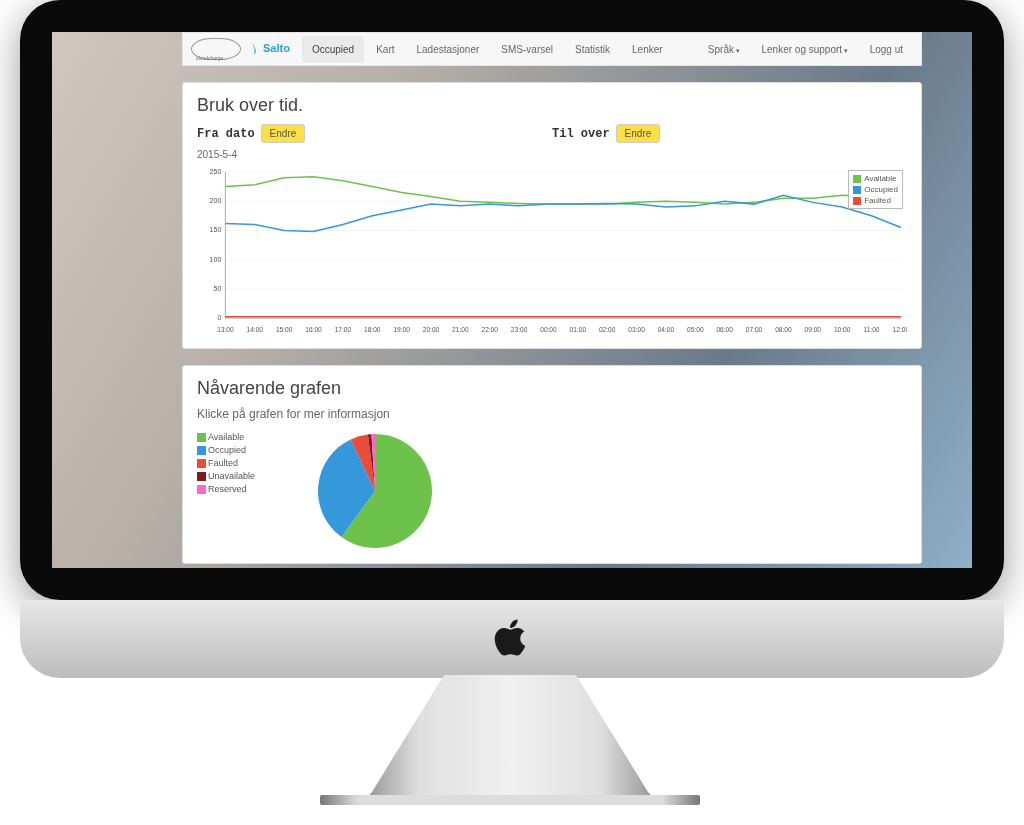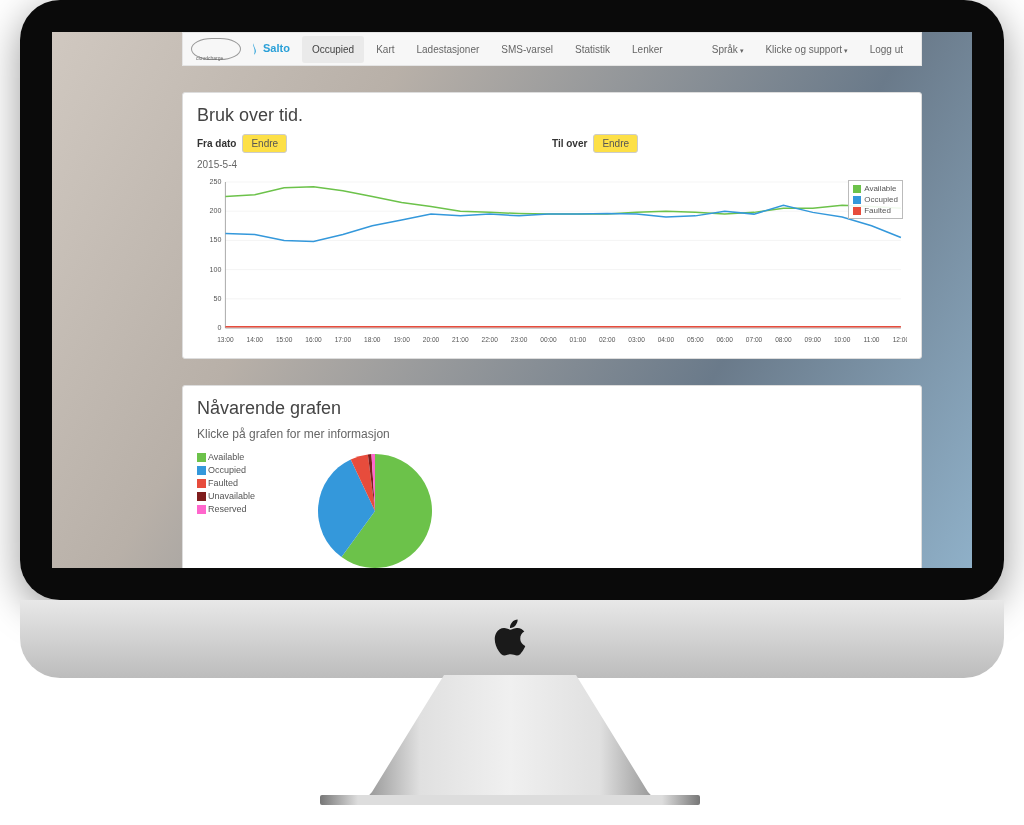--- a/index.html
+++ b/index.html
@@ -95,27 +95,27 @@
     font-size:10px;
   }
   .nav-item.active { background:#eaeaea; color:#444; border-radius:3px;}
   .nav-spacer { flex:1; }
   .caret { font-size:7px; margin-left:2px;}
 
   .panel {
     background:#fff;
     border:1px solid #ddd;
     border-radius:3px;
-    margin-top:26px;
+    margin-top:16px;
     padding:12px 14px;
   }
   .panel h2 { font-size:18px; font-weight:400; color:#444; margin-bottom:8px;}
   .date-row { display:flex; margin:6px 0 2px 0;}
   .date-col { width:50%; display:flex; align-items:center; gap:6px;}
-  .date-col b { font-size:10px; color:#333;}
+  .date-col b { font-size:12px; color:#333;font-family:Liberation Mono, monospace;}
   .btn-small {
     border:1px solid #ccc; background:#fde047; padding:3px 8px;
     border-radius:3px; font-size:10px; color:#555; cursor:pointer;
   }
   .date-val-row { display:flex; margin-bottom:6px;}
   .date-val-row div { width:50%; font-size:10px; color:#666; padding-top:4px;}
 
   .chart-wrap { position:relative; height:170px; }
   .chart-svg { width:100%; height:100%; }
   .legend-box {
@@ -142,21 +142,21 @@
         <div class="logo-cloud"></div>
         <div class="logo-salto">
           <svg viewBox="0 0 24 24">
               <path fill="#2aa0d8" d="M12 2 C8 8 16 10 12 22 C20 14 10 10 12 2 Z"></path>
             </svg>
           <span>Salto</span>
         </div>
         <div id="nav-items" style="display: contents;"><div class="nav-item active">Occupied</div><div class="nav-item">Kart</div><div class="nav-item">Ladestasjoner</div><div class="nav-item">SMS-varsel</div><div class="nav-item">Statistik</div><div class="nav-item">Lenker</div></div>
         <div class="nav-spacer"></div>
         <div class="nav-item"><span>Språk</span><span class="caret">▾</span></div>
-        <div class="nav-item"><span>Klicke og support</span><span class="caret">▾</span></div>
+        <div class="nav-item"><span>Lenker og support</span><span class="caret">▾</span></div>
         <div class="nav-item">Logg ut</div>
       </div>
 
       <div class="panel">
         <h2>Bruk over tid.</h2>
         <div class="date-row">
           <div class="date-col">
             <b>Fra dato</b>
             <button class="btn-small">Endre</button>
           </div>

